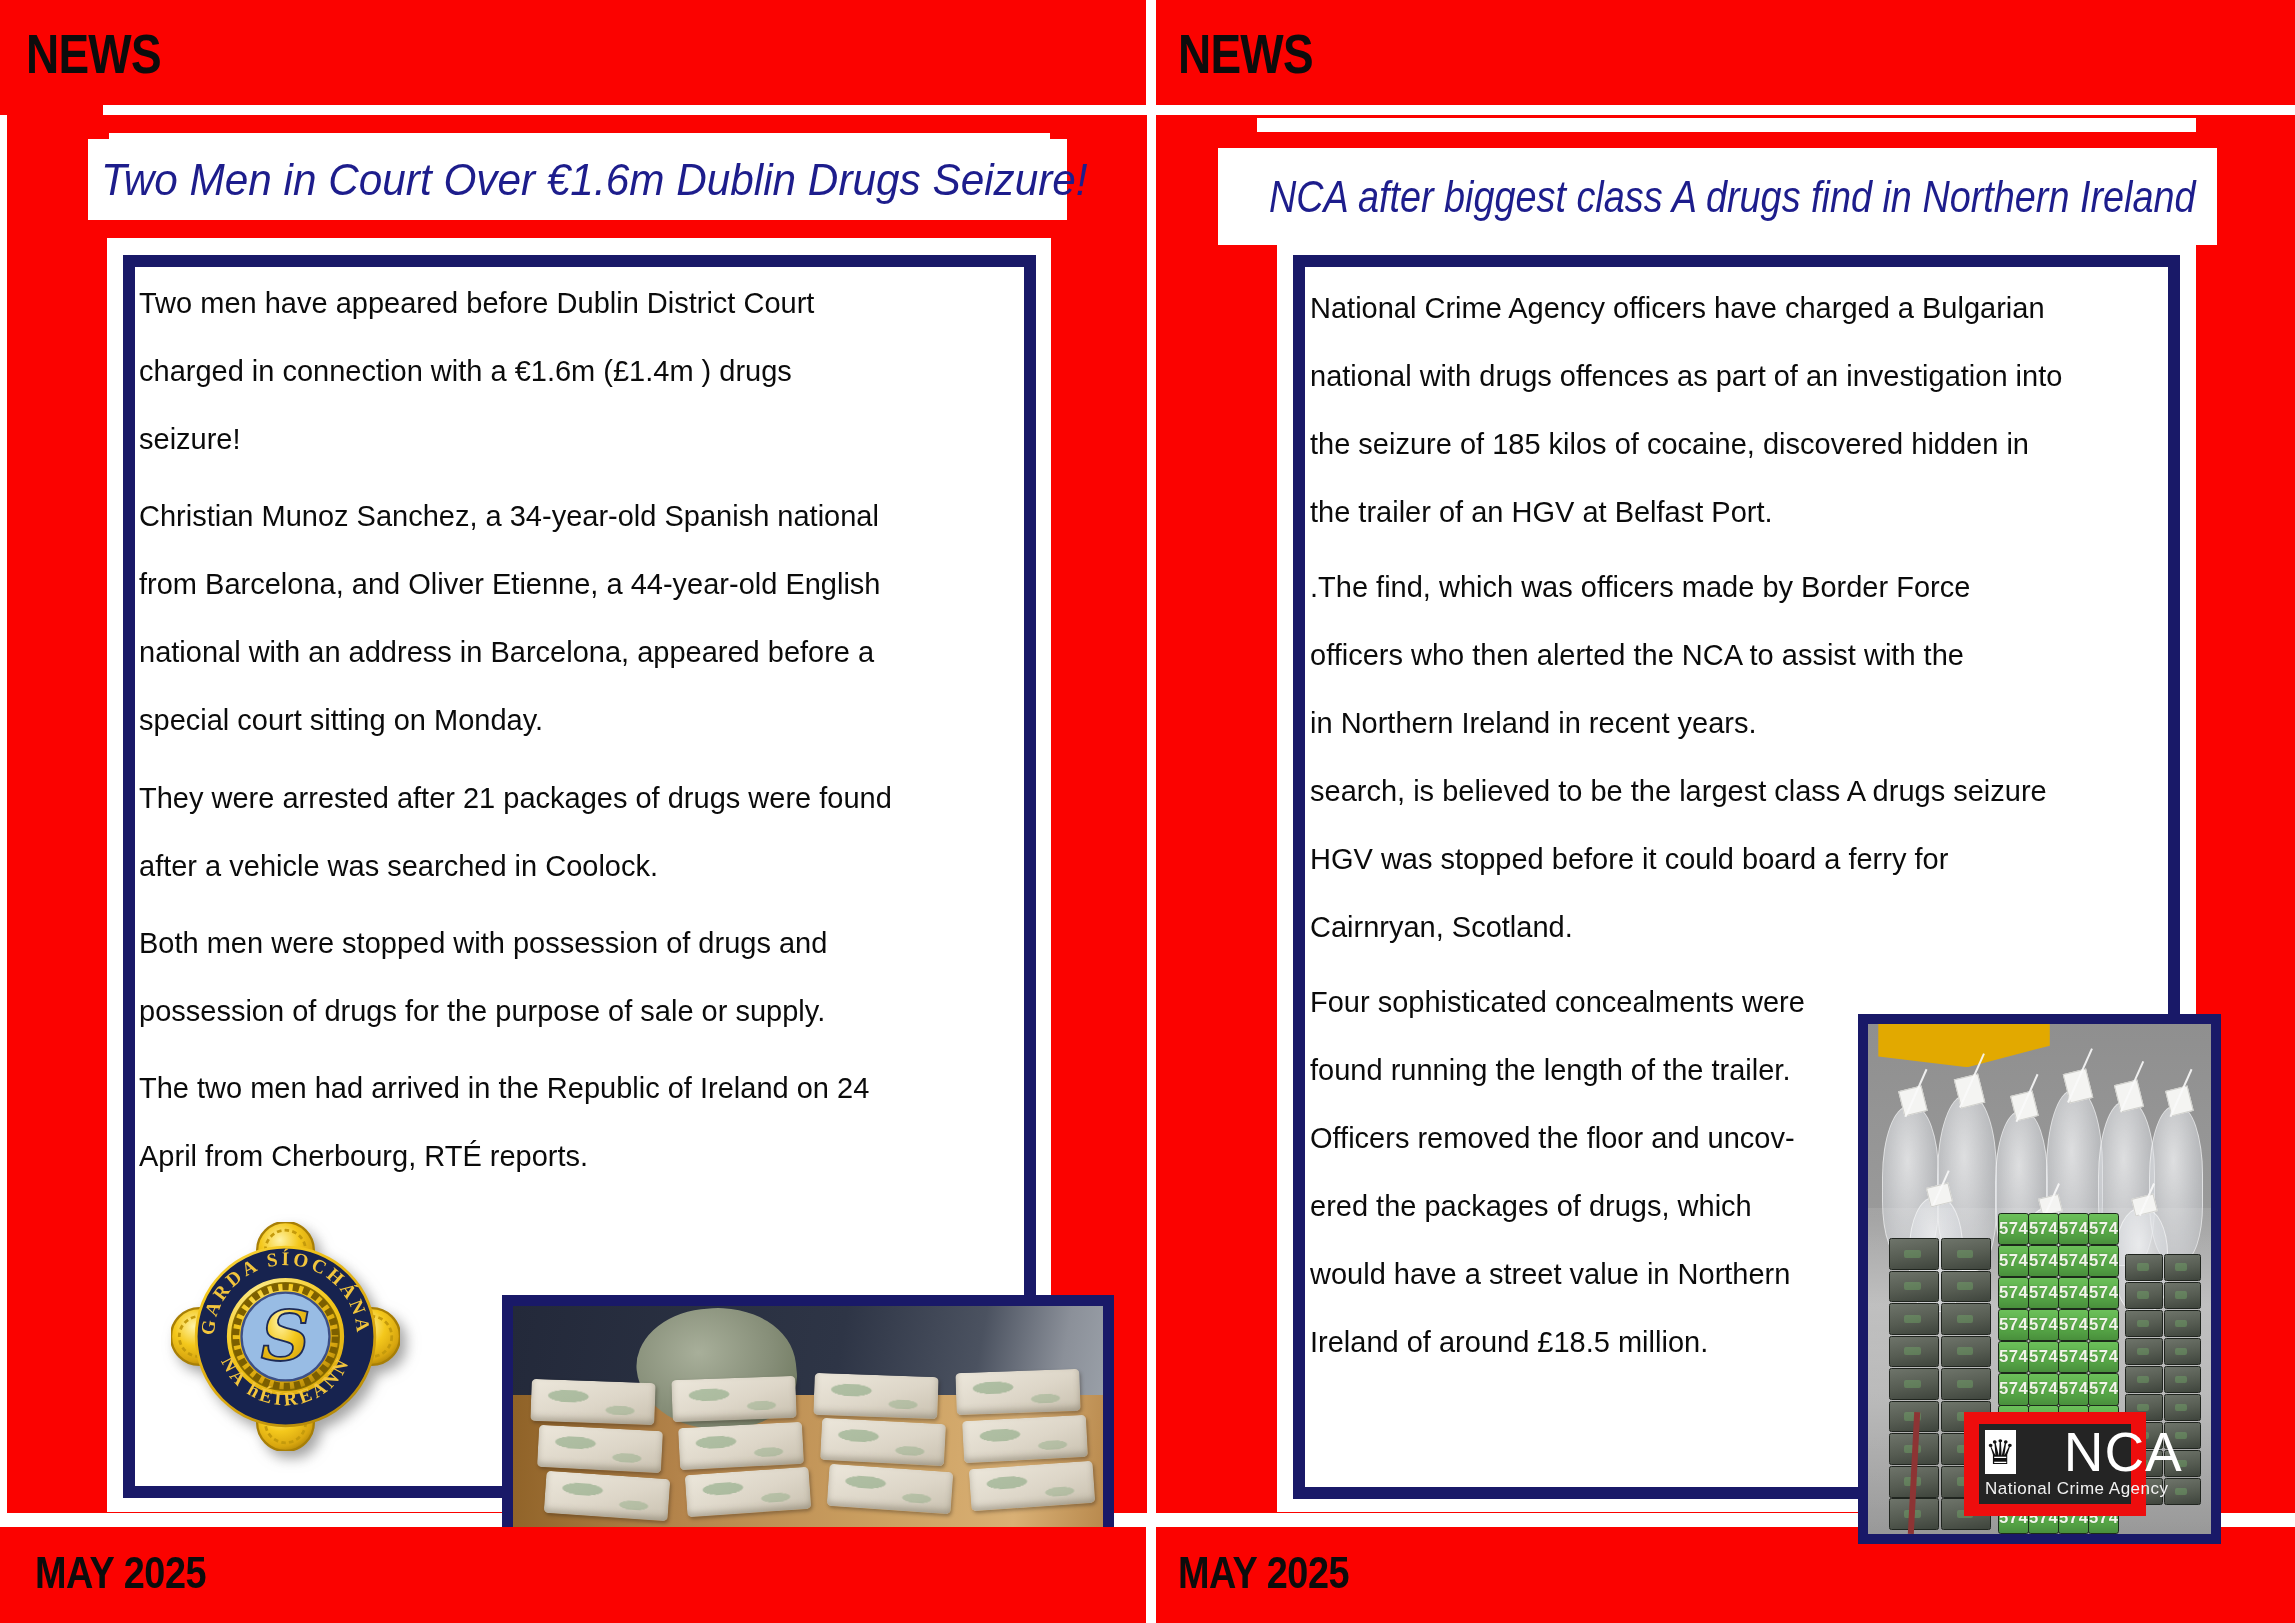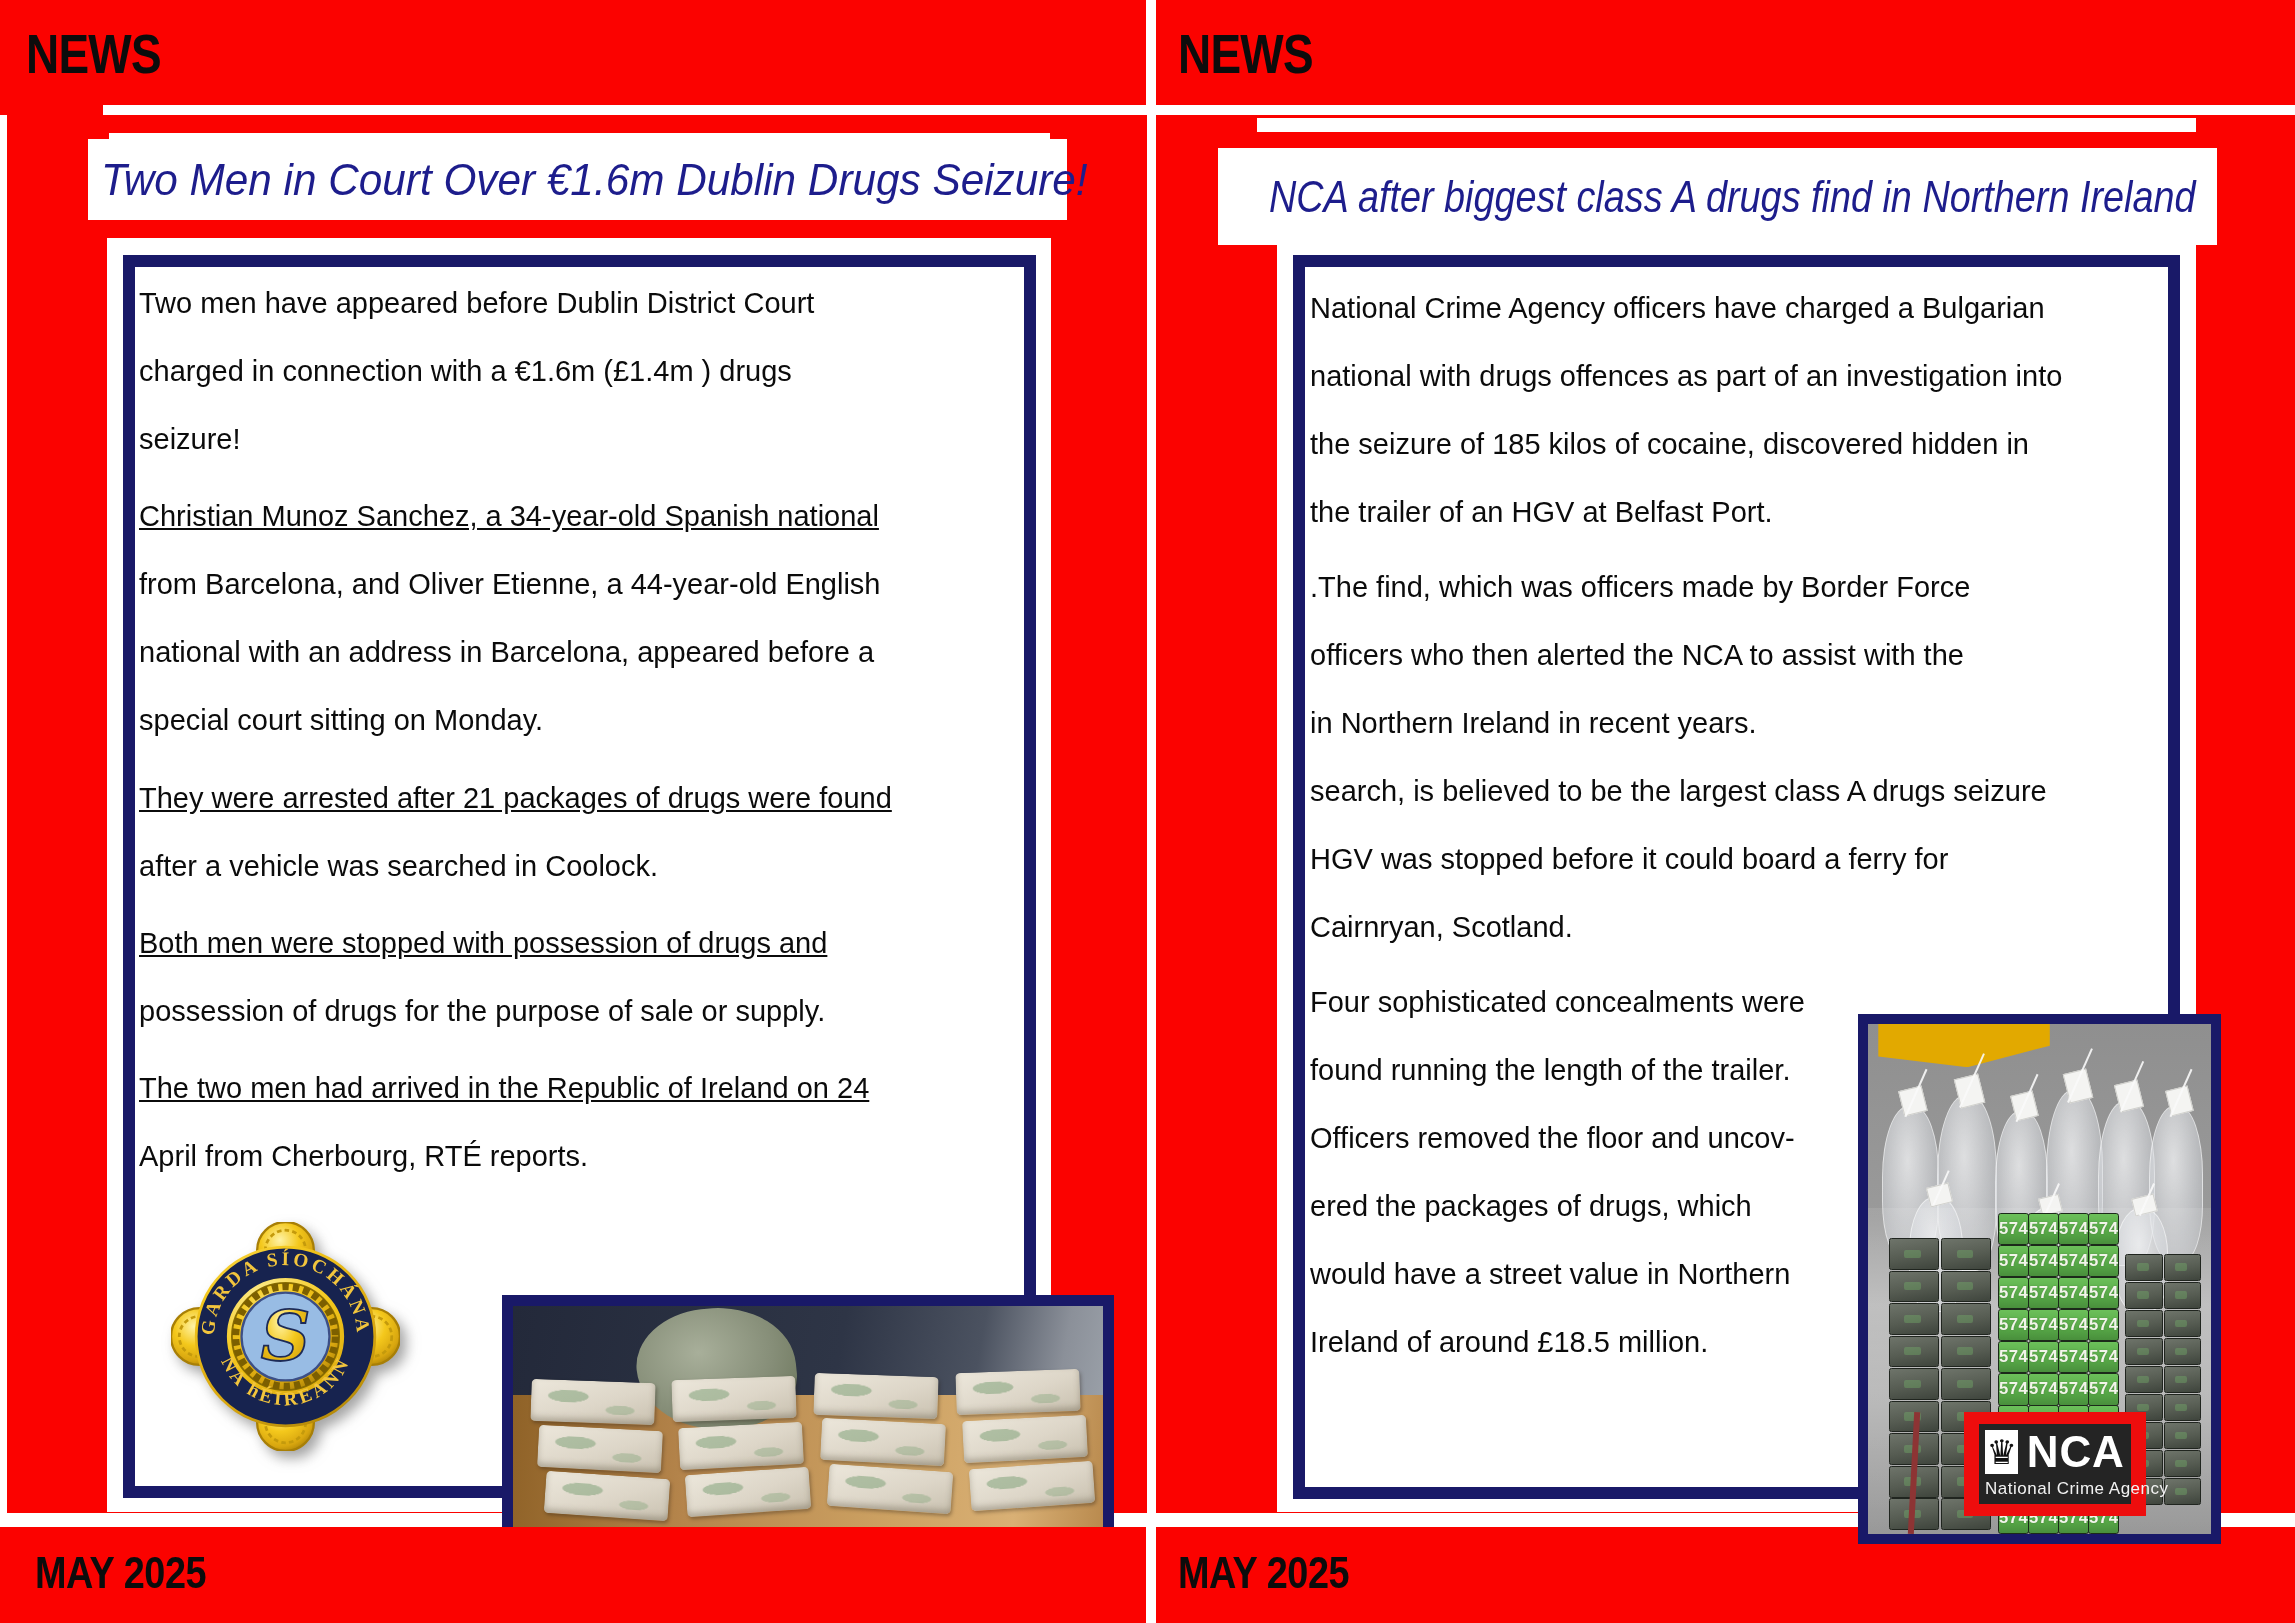--- a/index.html
+++ b/index.html
@@ -14,21 +14,21 @@
        transform:scaleX(.86);transform-origin:left center;letter-spacing:-0.5px;white-space:nowrap;}
   
   .banner{background:#ffffff;display:flex;align-items:center;}
   .banner .title{color:#1d1d8c;font-style:italic;font-weight:500;white-space:nowrap;
                  transform-origin:left center;}
   
   .tbox-outer{background:#ffffff;}
   .tbox{background:#ffffff;border:12px solid #191968;box-sizing:border-box;}
   .btext{color:#0b0b0b;font-size:29px;}
   .bline{height:68px;line-height:68px;white-space:nowrap;letter-spacing:0px;}
-  .pstart-l{margin-top:9.3px;text-decoration:underline;}
+  .pstart-l{margin-top:9.3px;}
   .pstart-r{margin-top:7px;}
   
   .photo{border:11px solid #191968;box-sizing:border-box;overflow:hidden;background:#888;}
   
   .ph1-back{position:absolute;left:0;top:0;width:100%;height:47%;
             background:linear-gradient(100deg,#23293a 0%,#2e3546 55%,#4b5260 78%,#8b9099 92%,#9aa0a8 100%);}
   .ph1-table{position:absolute;left:0;top:40%;width:100%;height:60%;
              background:linear-gradient(95deg,#8f6227 0%,#b5854c 30%,#cda263 65%,#d9b075 85%,#b98a4e 100%);}
   .boulder{position:absolute;left:21%;top:1%;width:27%;height:55%;
            background:radial-gradient(ellipse at 40% 35%,#a8af9a 0%,#868e78 55%,#667055 100%);
@@ -60,21 +60,21 @@
                     background:rgba(120,190,110,.35);border-radius:1.9px;}
   .ph2-sheet{position:absolute;left:0;top:36%;width:100%;height:64%;
              background:linear-gradient(180deg,rgba(255,255,255,.10) 0%,rgba(255,255,255,.22) 55%,rgba(255,255,255,.12) 100%);}
   .strap{position:absolute;left:12.5%;top:76%;width:1.8%;height:24%;background:#8d3434;transform:rotate(3deg);}
   .ncalogo{position:absolute;background:#ee0d0d;display:flex;align-items:center;justify-content:center;}
   .ncalogo-in{width:84%;height:76%;background:#242424;display:flex;flex-direction:column;
               justify-content:space-between;padding:4.6px 6.5px;box-sizing:border-box;}
   .ncalogo-row{display:flex;align-items:center;gap:8.3px;}
   .crownbox{width:44px;height:44px;background:#ffffff;display:flex;align-items:center;justify-content:center;
             color:#111;font-size:34px;line-height:44px;}
-  .nca-big{color:#ffffff;font-weight:700;font-size:44px;letter-spacing:0.9px;line-height:46px;}
+  .nca-big{color:#ffffff;font-weight:400;font-size:55px;letter-spacing:0.9px;line-height:46px;margin-left:40px;}
   .nca-name{color:#f2f2f2;font-weight:300;font-size:17px;letter-spacing:0.5px;white-space:nowrap;}
 </style>
 </head>
 <body>
 
 <div class="canvas">
 
   <div class="abs red" style="left:0;top:0;width:1146px;height:115px;"></div>
   <div class="abs" style="left:103px;top:105px;width:1043px;height:10.2px;background:#fff;"></div>
   <div class="abs news" style="left:25.5px;top:18.5px;">NEWS</div>

